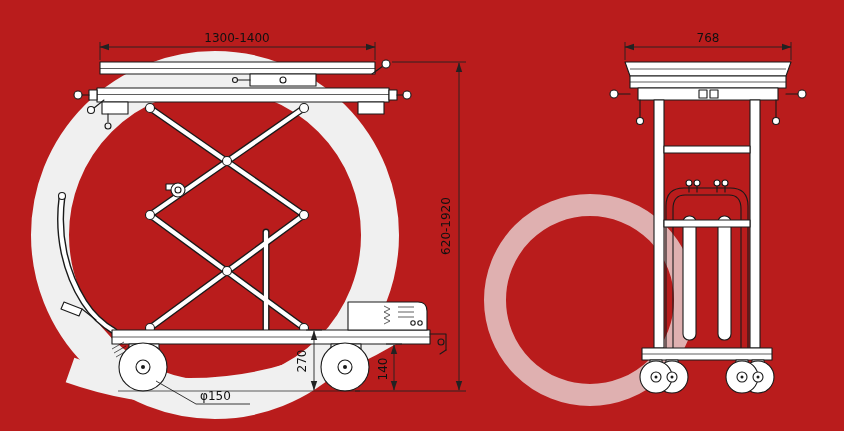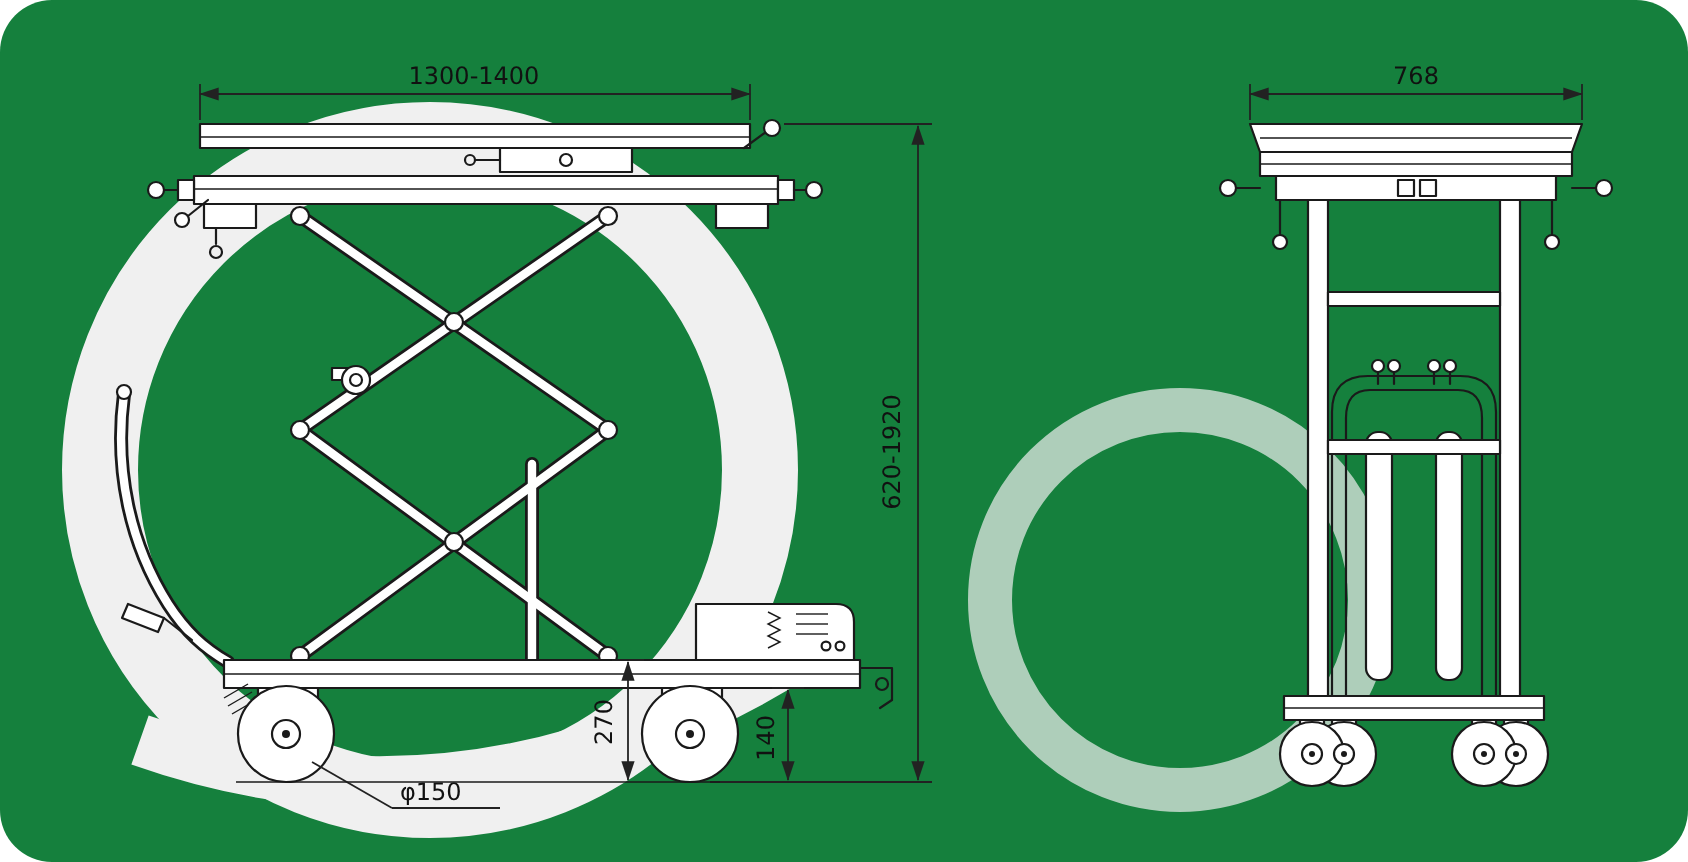--- a/index.html
+++ b/index.html
@@ -1,17 +1,17 @@
 <!DOCTYPE html>
 <html><head>
 <meta charset="utf-8">
 <style>
   html,body{margin:0;padding:0;background:#fff;}
-  .stage{position:relative;width:844px;height:431px;background:#15803d;overflow:hidden;
-         font-family:"DejaVu Sans", sans-serif;border-radius:26px;}
+  .stage{position:relative;width:844px;height:431px;background:#b91c1c;overflow:hidden;
+         font-family:"DejaVu Sans", sans-serif;}
   svg{position:absolute;left:0;top:0;}
   .ln   {fill:none;stroke:#1a1a1a;stroke-width:1.1;stroke-linecap:round;stroke-linejoin:round;}
   .thin {fill:none;stroke:#1a1a1a;stroke-width:0.7;}
   .fw   {fill:#ffffff;stroke:#1a1a1a;stroke-width:1.1;stroke-linejoin:round;}
   .dk   {fill:#1a1a1a;stroke:none;}
   .beam-o{fill:none;stroke:#1a1a1a;stroke-width:7;stroke-linecap:round;}
   .beam-i{fill:none;stroke:#ffffff;stroke-width:4.2;stroke-linecap:round;}
   .dim  {fill:none;stroke:#222222;stroke-width:0.9;}
   .dimtxt{font-size:12px;fill:#111111;}
   .wm   {fill:none;stroke:#f0f0f0;}

